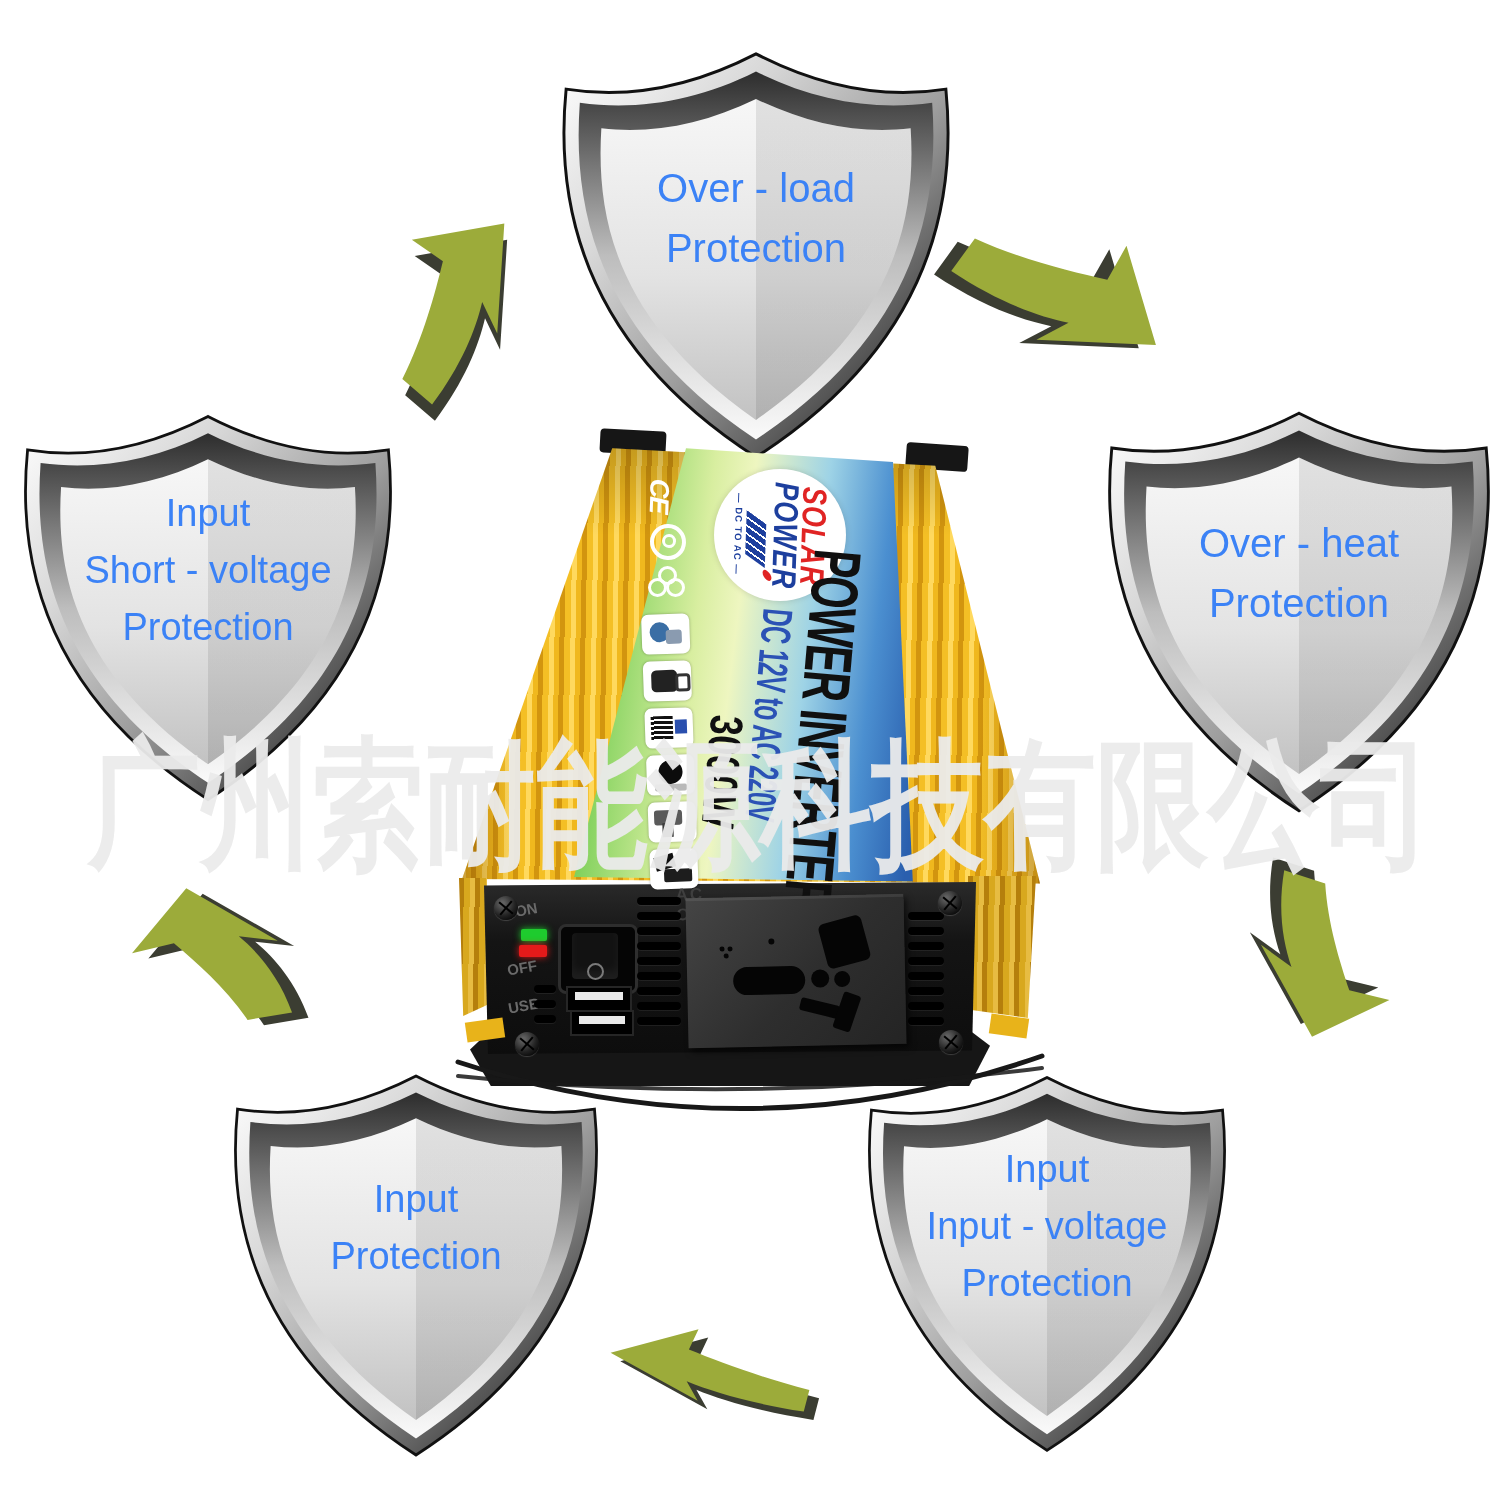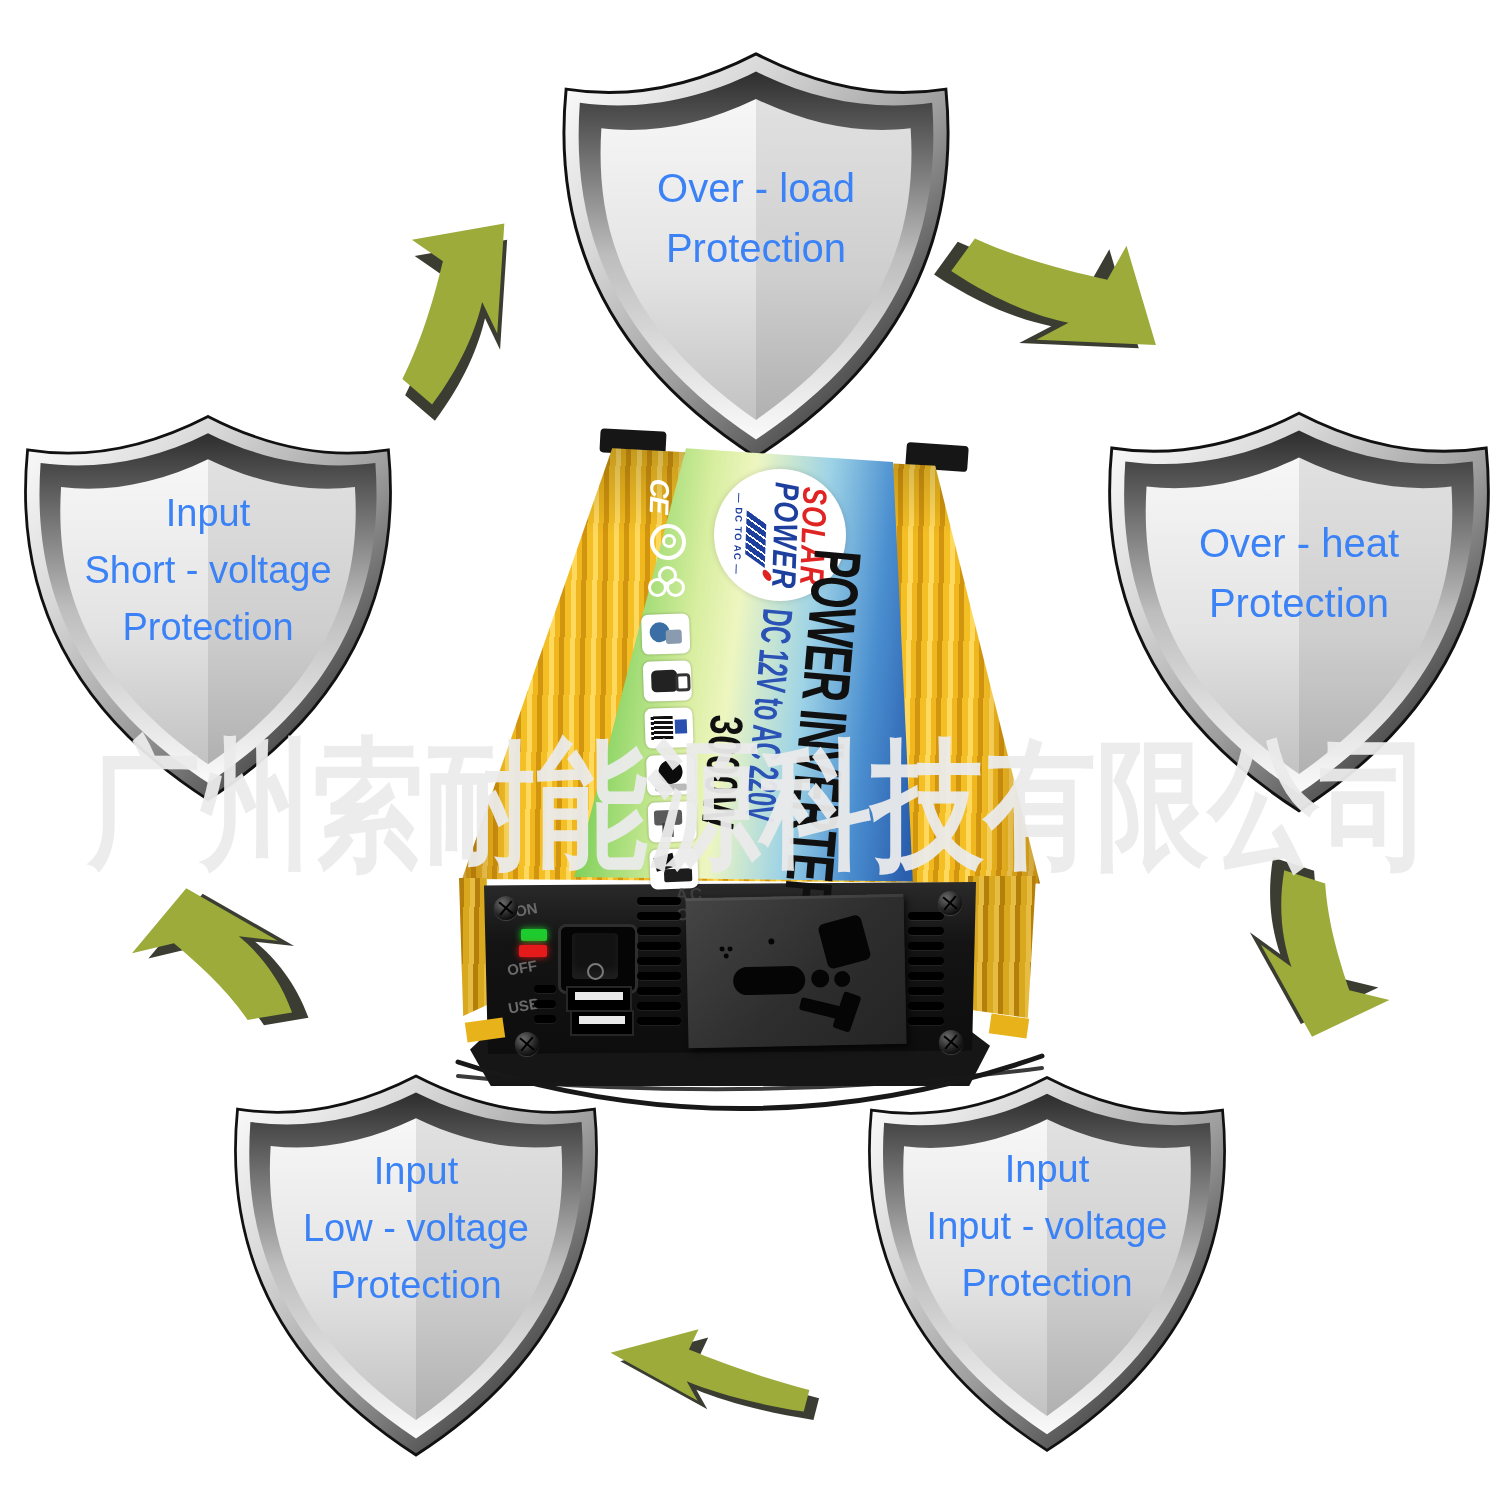--- a/index.html
+++ b/index.html
@@ -202,21 +202,20 @@
 
   <div class="shield" style="left:232px;top:1058px;width:368px;height:415px;">
     <svg viewBox="0 0 200 212">
         <use href="#shieldOuter" fill="url(#gRim)" stroke="#111" stroke-width="1.5"></use>
       <use href="#shieldMid" fill="url(#gBevel)"></use>
         <use href="#shieldFace" fill="url(#gFace)"></use>
       <use href="#shieldFace" fill="url(#gHalf)"></use>
       </svg>
     <div class="shield-text" style="font-size:38px;">
       <div class="shield-line">Input</div>
-      <div class="shield-line">Low - voltage</div>
       <div class="shield-line">Protection</div>
     </div>
   </div>
 
   <div class="shield" style="left:866px;top:1058px;width:362px;height:412px;">
     <svg viewBox="0 0 200 212">
         <use href="#shieldOuter" fill="url(#gRim)" stroke="#111" stroke-width="1.5"></use>
       <use href="#shieldMid" fill="url(#gBevel)"></use>
         <use href="#shieldFace" fill="url(#gFace)"></use>
       <use href="#shieldFace" fill="url(#gHalf)"></use>

